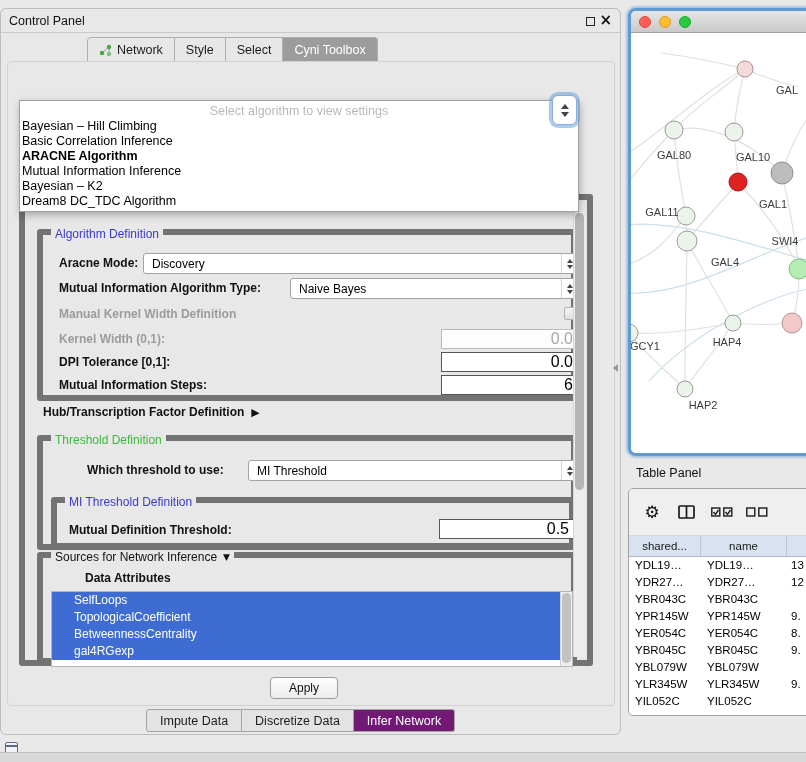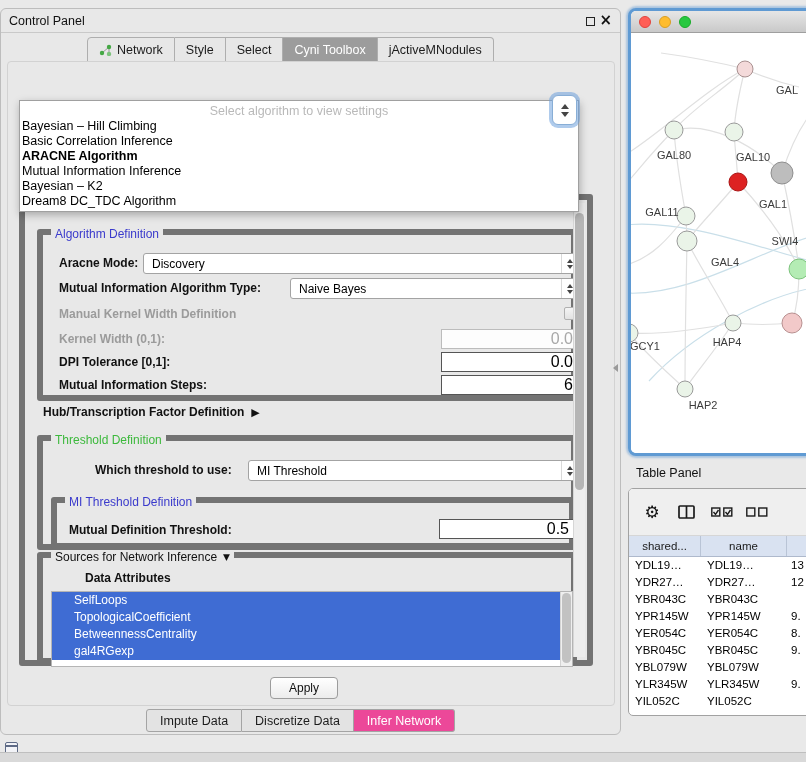--- a/index.html
+++ b/index.html
@@ -91,21 +91,21 @@
 
   .btn { position:absolute; background:linear-gradient(#ffffff,#ececec);
     border:1px solid #9c9c9c; border-radius:4px; font-size:12px; color:#111;
     text-align:center; line-height:20px; }
 
   .btabbar { position:absolute; left:145px; top:700px; height:23px; display:flex; }
   .btab { display:flex; align-items:center; padding:0 13px; font-size:12.5px; color:#1c1c1c;
     background:#e3e3e3; border:1px solid #a4a4a4; border-left:none; white-space:nowrap; }
   .btab:first-child { border-left:1px solid #a4a4a4; border-radius:3px 0 0 3px; }
   .btab:last-child { border-radius:0 3px 3px 0; }
-  .btab.selected { background:#ec4899; color:#fff; }
+  .btab.selected { background:#701a75; color:#fff; }
 
   
   .net-window { position:absolute; left:628px; top:8px; width:186px; height:448px;
     border:3px solid #5f9ad3; border-radius:8px; background:#fff; overflow:hidden;
     box-shadow:0 0 2px 2px rgba(95,154,211,.45); }
   .net-titlebar { height:22px; background:linear-gradient(#e6e6e6,#c9c9c9);
     border-bottom:1px solid #9f9f9f; display:flex; align-items:center;
     padding-left:8px; gap:8px; border-radius:4px 4px 0 0; }
   .tl { width:12px; height:12px; border-radius:50%; }
   .tl.red { background:#ff5f57; border:1px solid #e0443e; }
@@ -176,23 +176,20 @@
     </div>
     <div class="tab">
       <span>Style</span>
     </div>
     <div class="tab">
       <span>Select</span>
     </div>
     <div class="tab selected">
       <span>Cyni Toolbox</span>
     </div>
-    <div class="tab">
-      <span>jActiveMNodules</span>
-    </div>
   </div>
 
   <div class="content-frame"></div>
 
   <div class="focus-stepper">
     <span class="tri-u" style="border-left-width:4px;border-right-width:4px;border-bottom-width:5px;"></span>
     <span class="tri-d" style="border-left-width:4px;border-right-width:4px;border-top-width:5px;"></span>
   </div>
 
   <div class="algo-popup">
@@ -243,21 +240,21 @@
     </div>
 
     <div class="hubrow" style="left:18px; top:205px;">
       <span class="lbl" style="position:static;">Hub/Transcription Factor Definition</span>
       <span class="harrow">▶</span>
     </div>
 
     <div class="group" style="left:12px; top:235px; width:540px; height:115px;">
       <span class="legend green">Threshold Definition</span>
 
-      <span class="lbl" style="left:52px; top:22px;">Which threshold to use:</span>
+      <span class="lbl" style="left:44px; top:22px;">Which threshold to use:</span>
       <div class="combo" style="left:205px; top:19px; width:331px;">
         <span class="val">MI Threshold</span>
         <span class="step">
             <span class="tri-u"></span>
             <span class="tri-d"></span>
           </span>
       </div>
 
       <div class="group" style="left:8px; top:56px; width:524px; height:52px;">
         <span class="legend blue">MI Threshold Definition</span>

